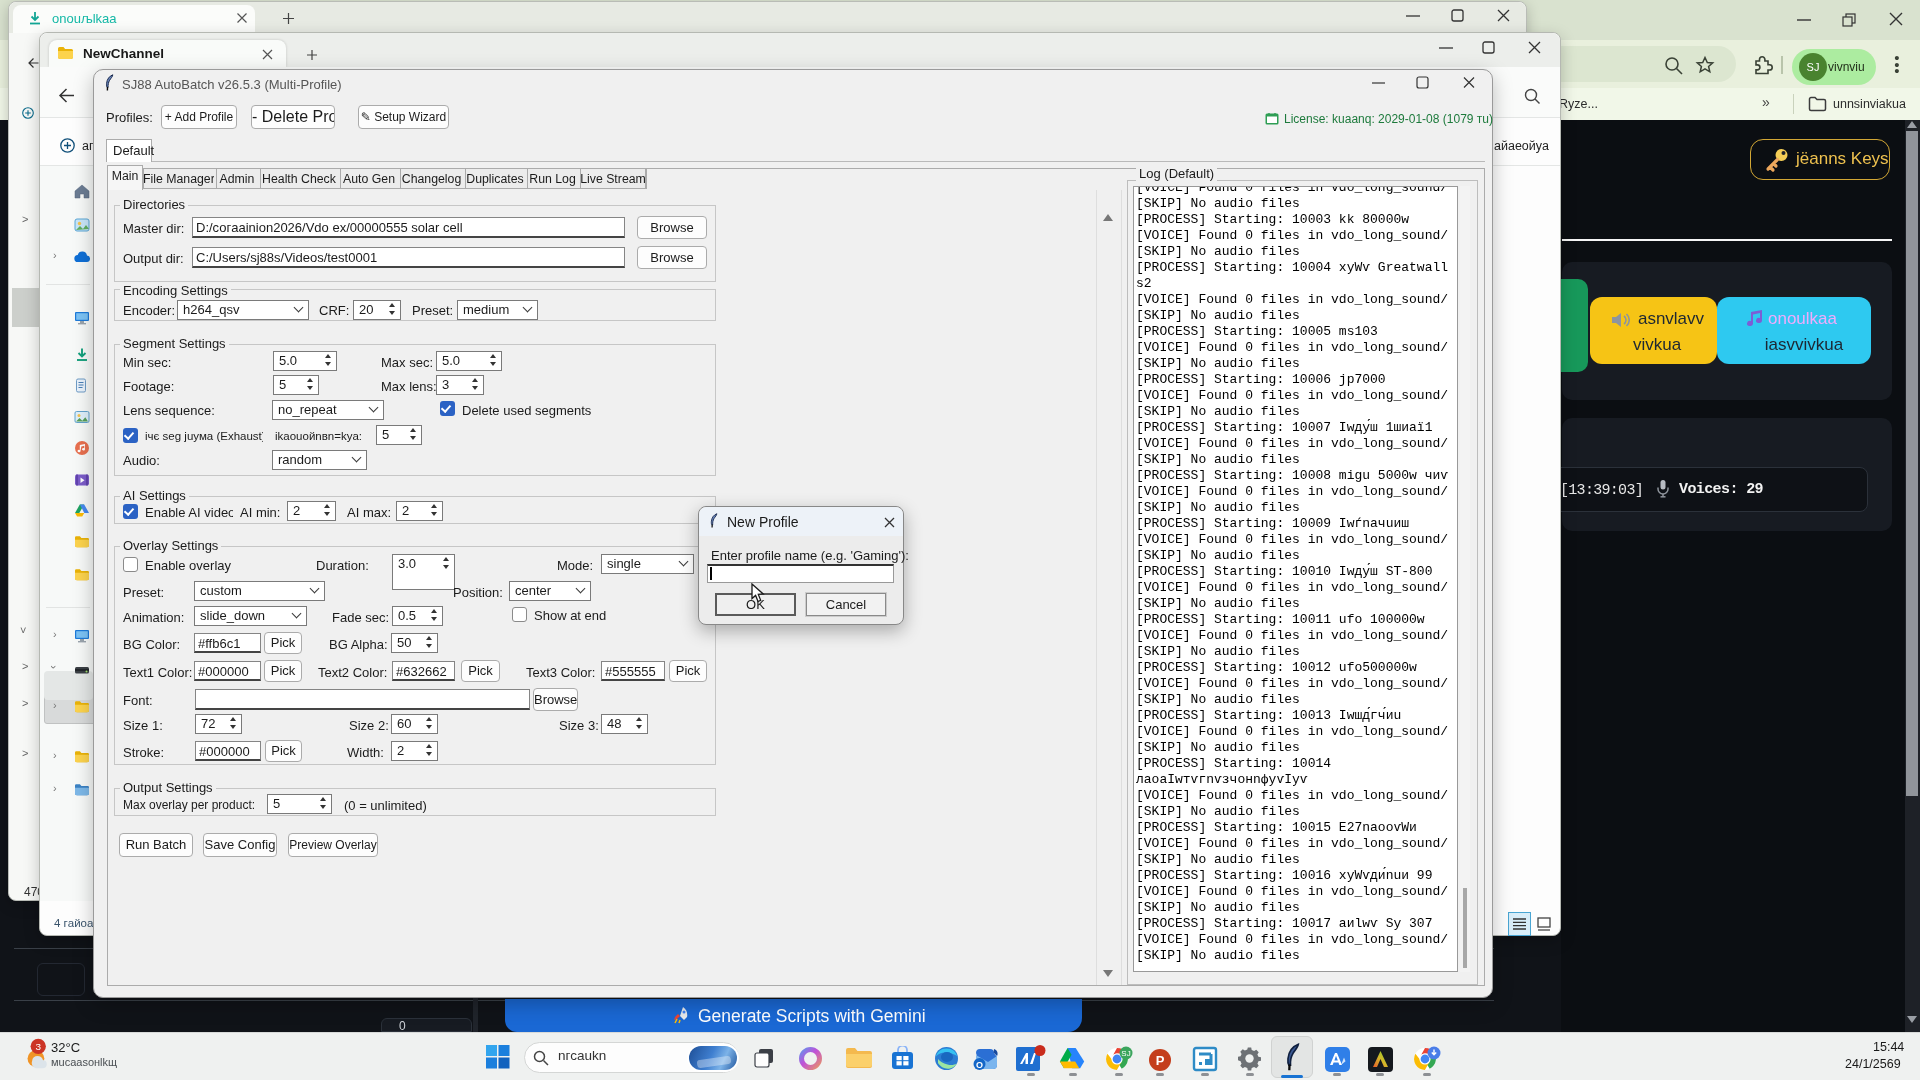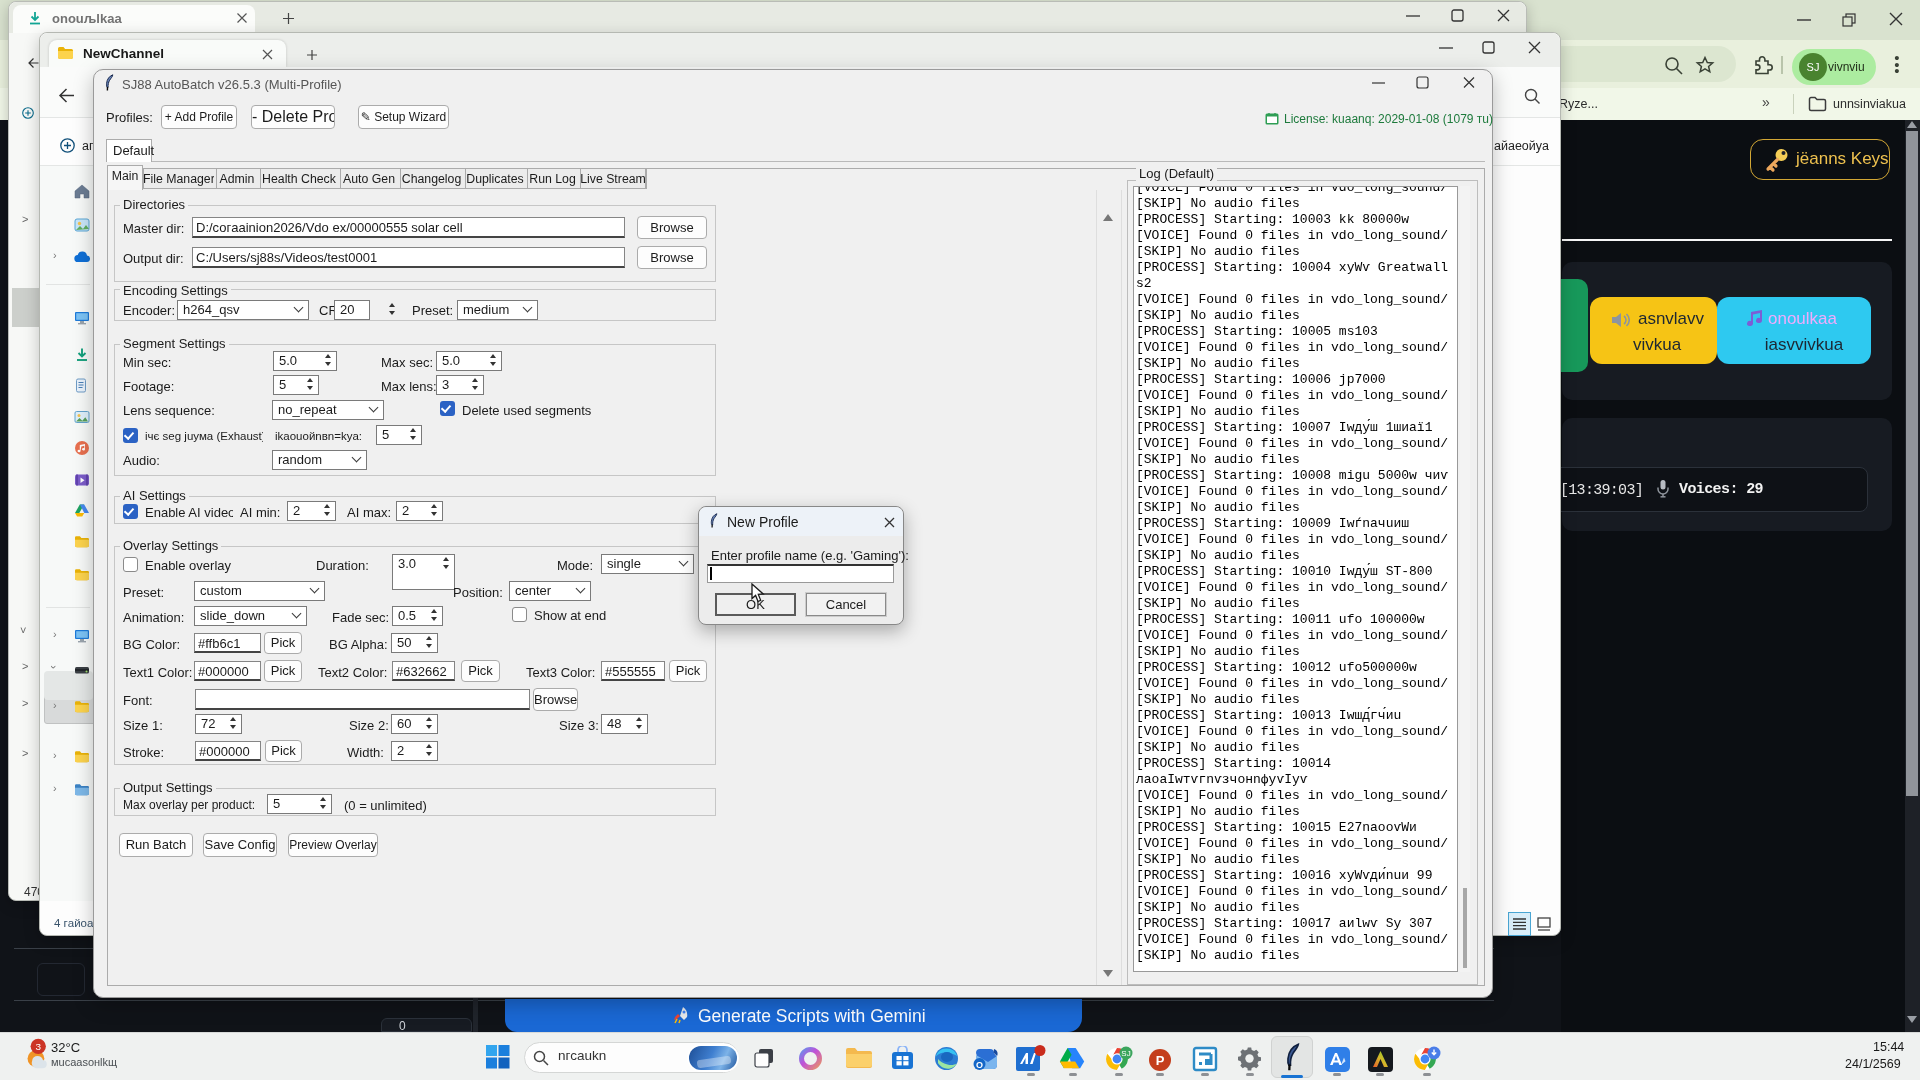--- a/index.html
+++ b/index.html
@@ -107,21 +107,21 @@
 </div>
 
 <div class="abs" style="left:0;top:0;width:1920px;height:1080px">
   <div class="abs" style="left:8px;top:1px;width:1519px;height:900px;background:#f7f8f6;border-radius:8px;border:1px solid #b9bcb6;box-shadow:0 4px 14px rgba(0,0,0,.22)"></div>
   <div class="abs" style="left:9px;top:2px;width:1517px;height:31px;background:#e7eae3;border-radius:8px 8px 0 0"></div>
   <div class="abs" style="left:13px;top:5px;width:242px;height:28px;background:#fbfcfa;border-radius:8px 8px 0 0"></div>
   <svg class="abs" style="left:27px;top:11px" width="16" height="16" viewBox="0 0 16 16">
       <path d="M8 1 v8 M4.5 5.5 L8 9 l3.5-3.5" stroke="#12a594" stroke-width="1.8" fill="none"></path>
       <line x1="3" y1="12.5" x2="13" y2="12.5" stroke="#12a594" stroke-width="1.8"></line>
     </svg>
-  <div class="abs" style="left:52px;top:11px;font-size:13px;color:#737373;font-weight:bold">onouљlkaa</div>
+  <div class="abs" style="left:52px;top:11px;font-size:13px;color:#14b8a6;font-weight:normal">onouљlkaa</div>
   <svg class="abs" style="left:236px;top:12px" width="12" height="12" viewBox="0 0 12 12">
       <path d="M1.5 1.5 L10.5 10.5 M10.5 1.5 L1.5 10.5" stroke="#555" stroke-width="1.2"></path>
     </svg>
   <svg class="abs" style="left:282px;top:12px" width="13" height="13" viewBox="0 0 13 13">
       <path d="M6.5 1 V12 M1 6.5 H12" stroke="#444" stroke-width="1.2"></path>
     </svg>
   <svg class="abs" style="left:1400px;top:8px" width="120" height="16" viewBox="0 0 120 16">
       <line x1="6" y1="8" x2="20" y2="8" stroke="#333" stroke-width="1.3"></line>
       <rect x="52" y="2" width="11" height="11" rx="2" fill="none" stroke="#333" stroke-width="1.3"></rect>
       <path d="M98 2 L109 13 M109 2 L98 13" stroke="#333" stroke-width="1.3"></path>
@@ -337,21 +337,21 @@
   <div class="abs t13" style="left:123px;top:251px">Output dir:</div>
   <div class="entry" style="left:192px;top:247px;width:433px;height:21px">C:/Users/sj88s/Videos/test0001</div>
   <div class="btn" style="left:637px;top:246px;width:70px;height:23px;line-height:21px">Browse</div>
 
   <div class="grp" style="left:114px;top:289px;width:602px;height:32px"></div>
   <div class="glab" style="left:120px;top:283px">Encoding Settings</div>
   <div class="abs t13" style="left:123px;top:303px">Encoder:</div>
   <div class="combo" style="left:177px;top:300px;width:132px;height:20px">h264_qsv</div>
   <div class="chev" style="left:295px;top:304px"></div>
   <div class="abs t13" style="left:319px;top:303px">CRF:</div>
-  <div class="spin" style="left:334px;top:300px;width:36px;height:20px">20</div>
+  <div class="spin" style="left:353px;top:300px;width:48px;height:20px">20</div>
   <div class="upar" style="left:389px;top:303px"></div>
   <div class="dnar" style="left:389px;top:311px"></div>
   <div class="abs t13" style="left:412px;top:303px">Preset:</div>
   <div class="combo" style="left:457px;top:300px;width:81px;height:20px">medium</div>
   <div class="chev" style="left:524px;top:304px"></div>
 
   <div class="grp" style="left:114px;top:344px;width:602px;height:132px"></div>
   <div class="glab" style="left:120px;top:336px">Segment Settings</div>
   <div class="abs t13" style="left:123px;top:355px">Min sec:</div>
   <div class="spin" style="left:273px;top:351px;width:64px;height:20px">5.0</div>

